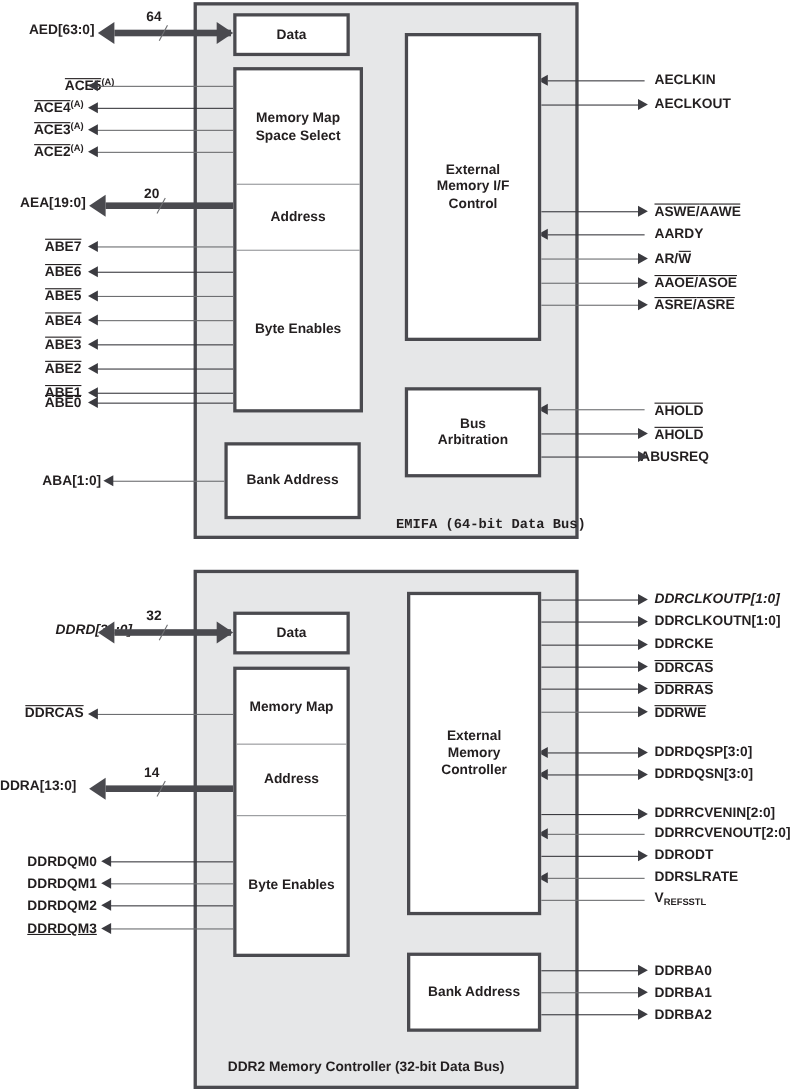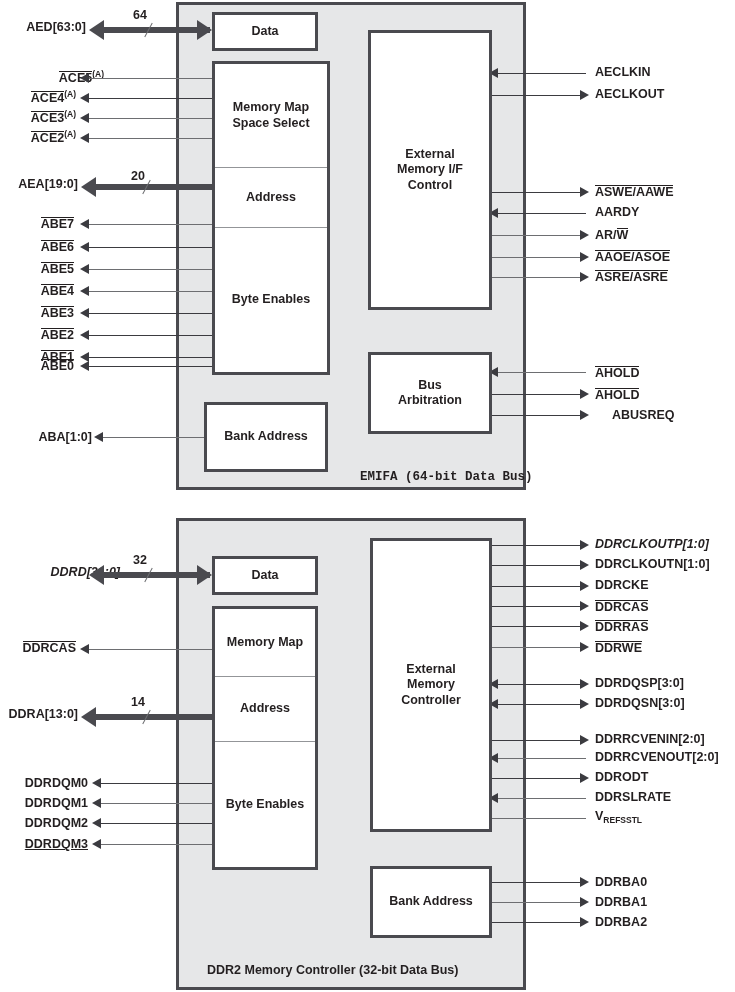--- a/index.html
+++ b/index.html
@@ -234,21 +234,21 @@
 </div>
 
 <div class="wire dark" style="left:492px;top:394px;width:88px;"></div>
 <div class="ah right" style="left:580px;top:389px;"></div>
 <div class="lbl l" style="left:595px;top:388px;">
   <span class="ob">AHOLD</span>
 </div>
 
 <div class="wire dark" style="left:492px;top:415px;width:88px;"></div>
 <div class="ah right" style="left:580px;top:410px;"></div>
-<div class="lbl l" style="left:612px;top:409px;">
+<div class="lbl l" style="left:582px;top:409px;">
   <span>ABUSREQ</span>
 </div>
 
 <div class="panel" style="left:176px;top:518px;width:350px;height:472px;"></div>
 
 <div class="block" style="left:212px;top:556px;width:106px;height:39px;">
   <span>Data</span>
 </div>
 
 <div class="stack" style="left:212px;top:606px;width:106px;height:264px;">
@@ -287,21 +287,21 @@
 <div class="wire" style="left:86px;top:649px;width:126px;"></div>
 <div class="ah left" style="left:80px;top:644px;"></div>
 <div class="lbl r" style="left:0px;top:641px;width:76px;">
   <span class="ob">DDRCAS</span>
 </div>
 
 <div class="bus" style="left:96px;top:714px;width:116px;"></div>
 <div class="bah left" style="left:81px;top:707px;"></div>
 <div class="slash" style="left:146px;top:709px;"></div>
 <div class="buswidth" style="left:131px;top:695px;">14</div>
-<div class="lbl r" style="left:0px;top:708px;width:78px;">
+<div class="lbl r" style="left:0px;top:708px;width:62px;">
   <span>DDRA[13:0]</span>
 </div>
 
 <div class="wire dark" style="left:98px;top:783px;width:114px;"></div>
 <div class="ah left" style="left:92px;top:778px;"></div>
 <div class="lbl r" style="left:0px;top:777px;width:88px;">
   <span>DDRDQM0</span>
 </div>
 
 <div class="wire" style="left:98px;top:803px;width:114px;"></div>

